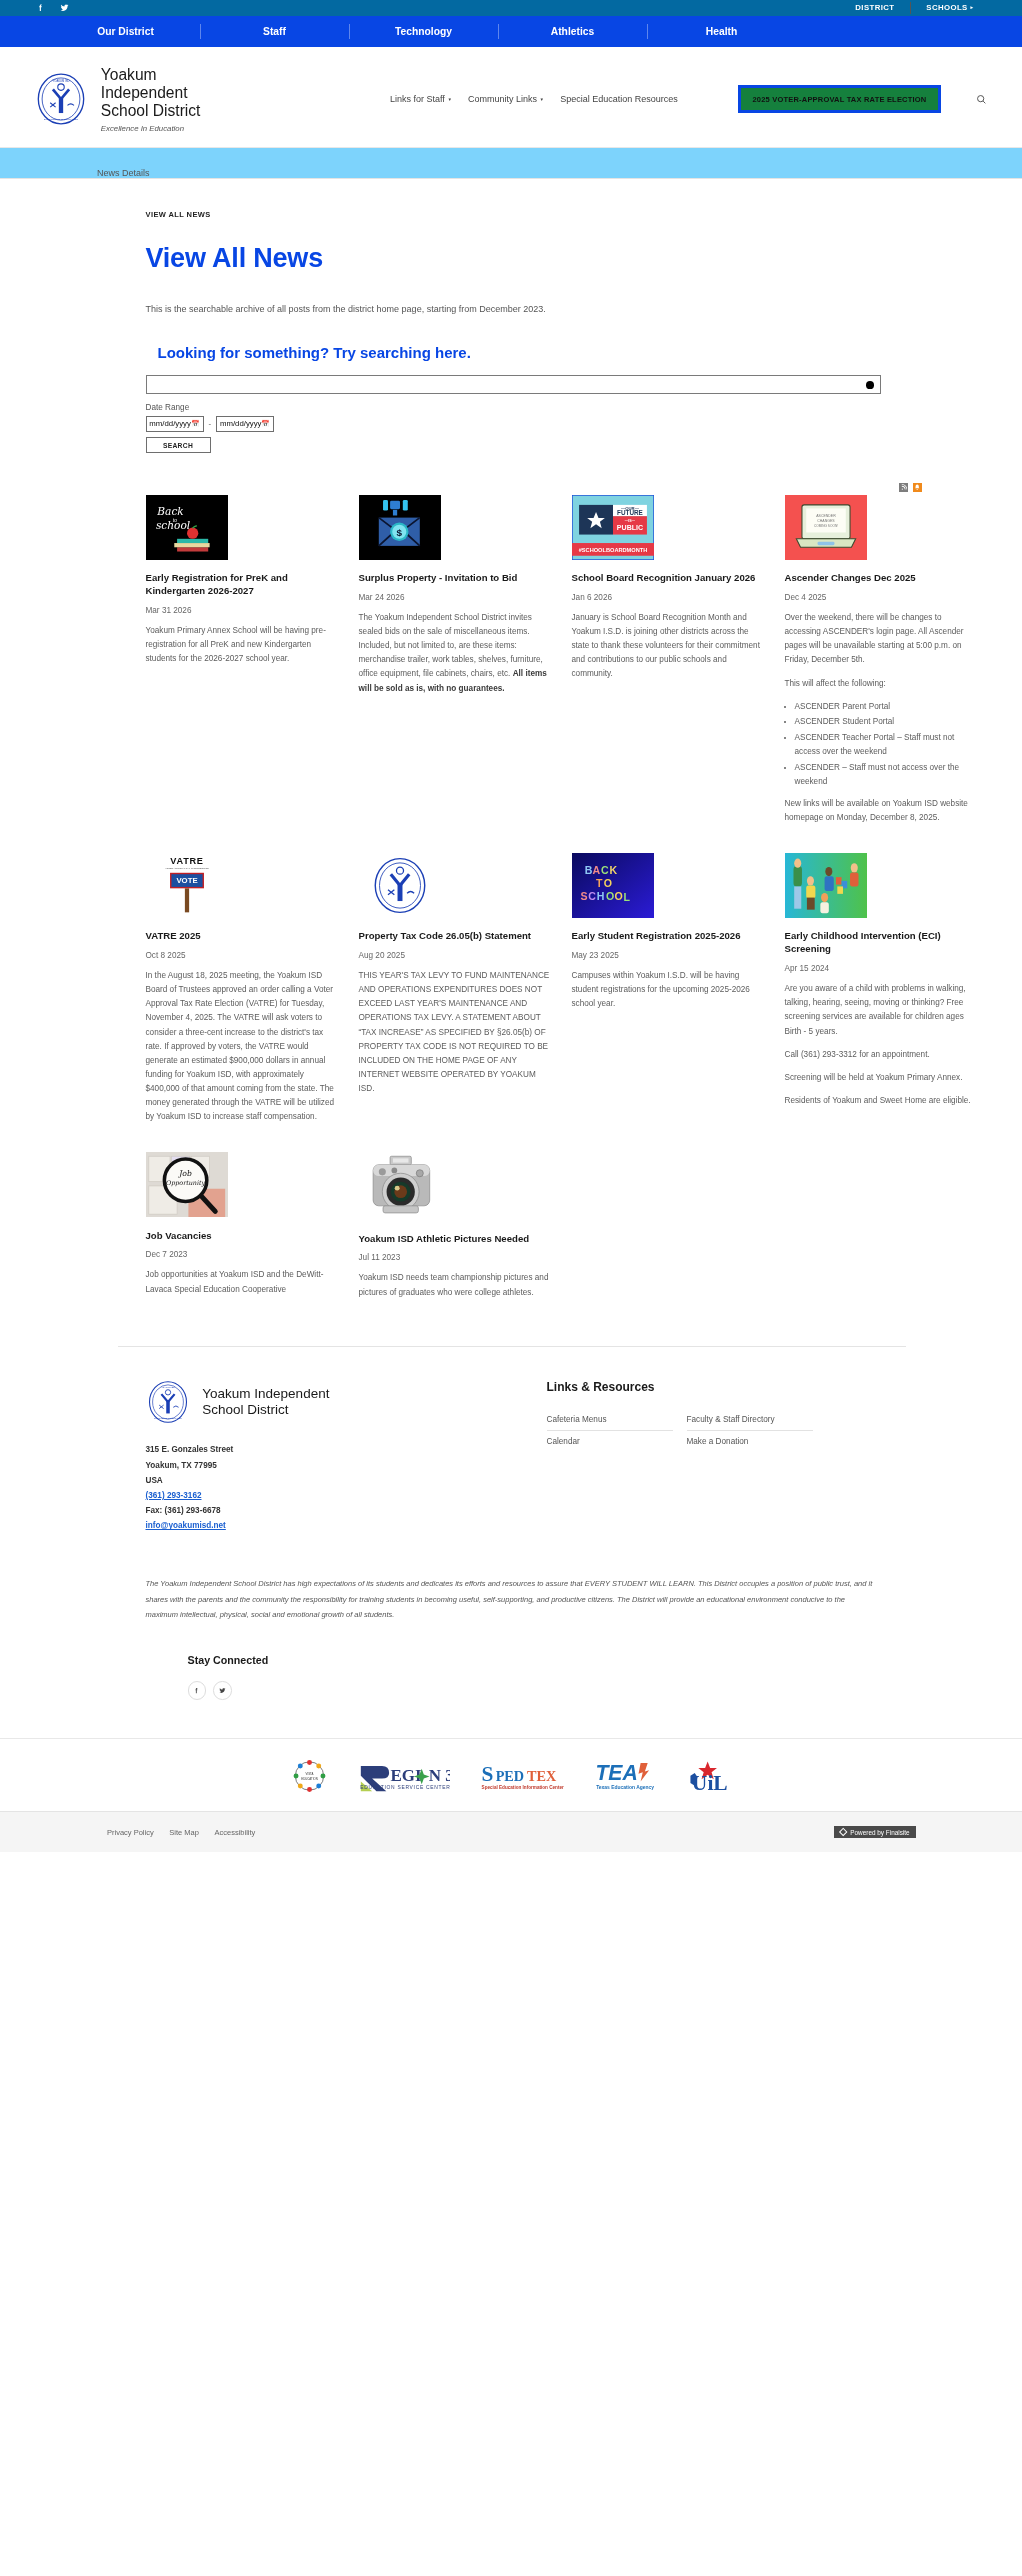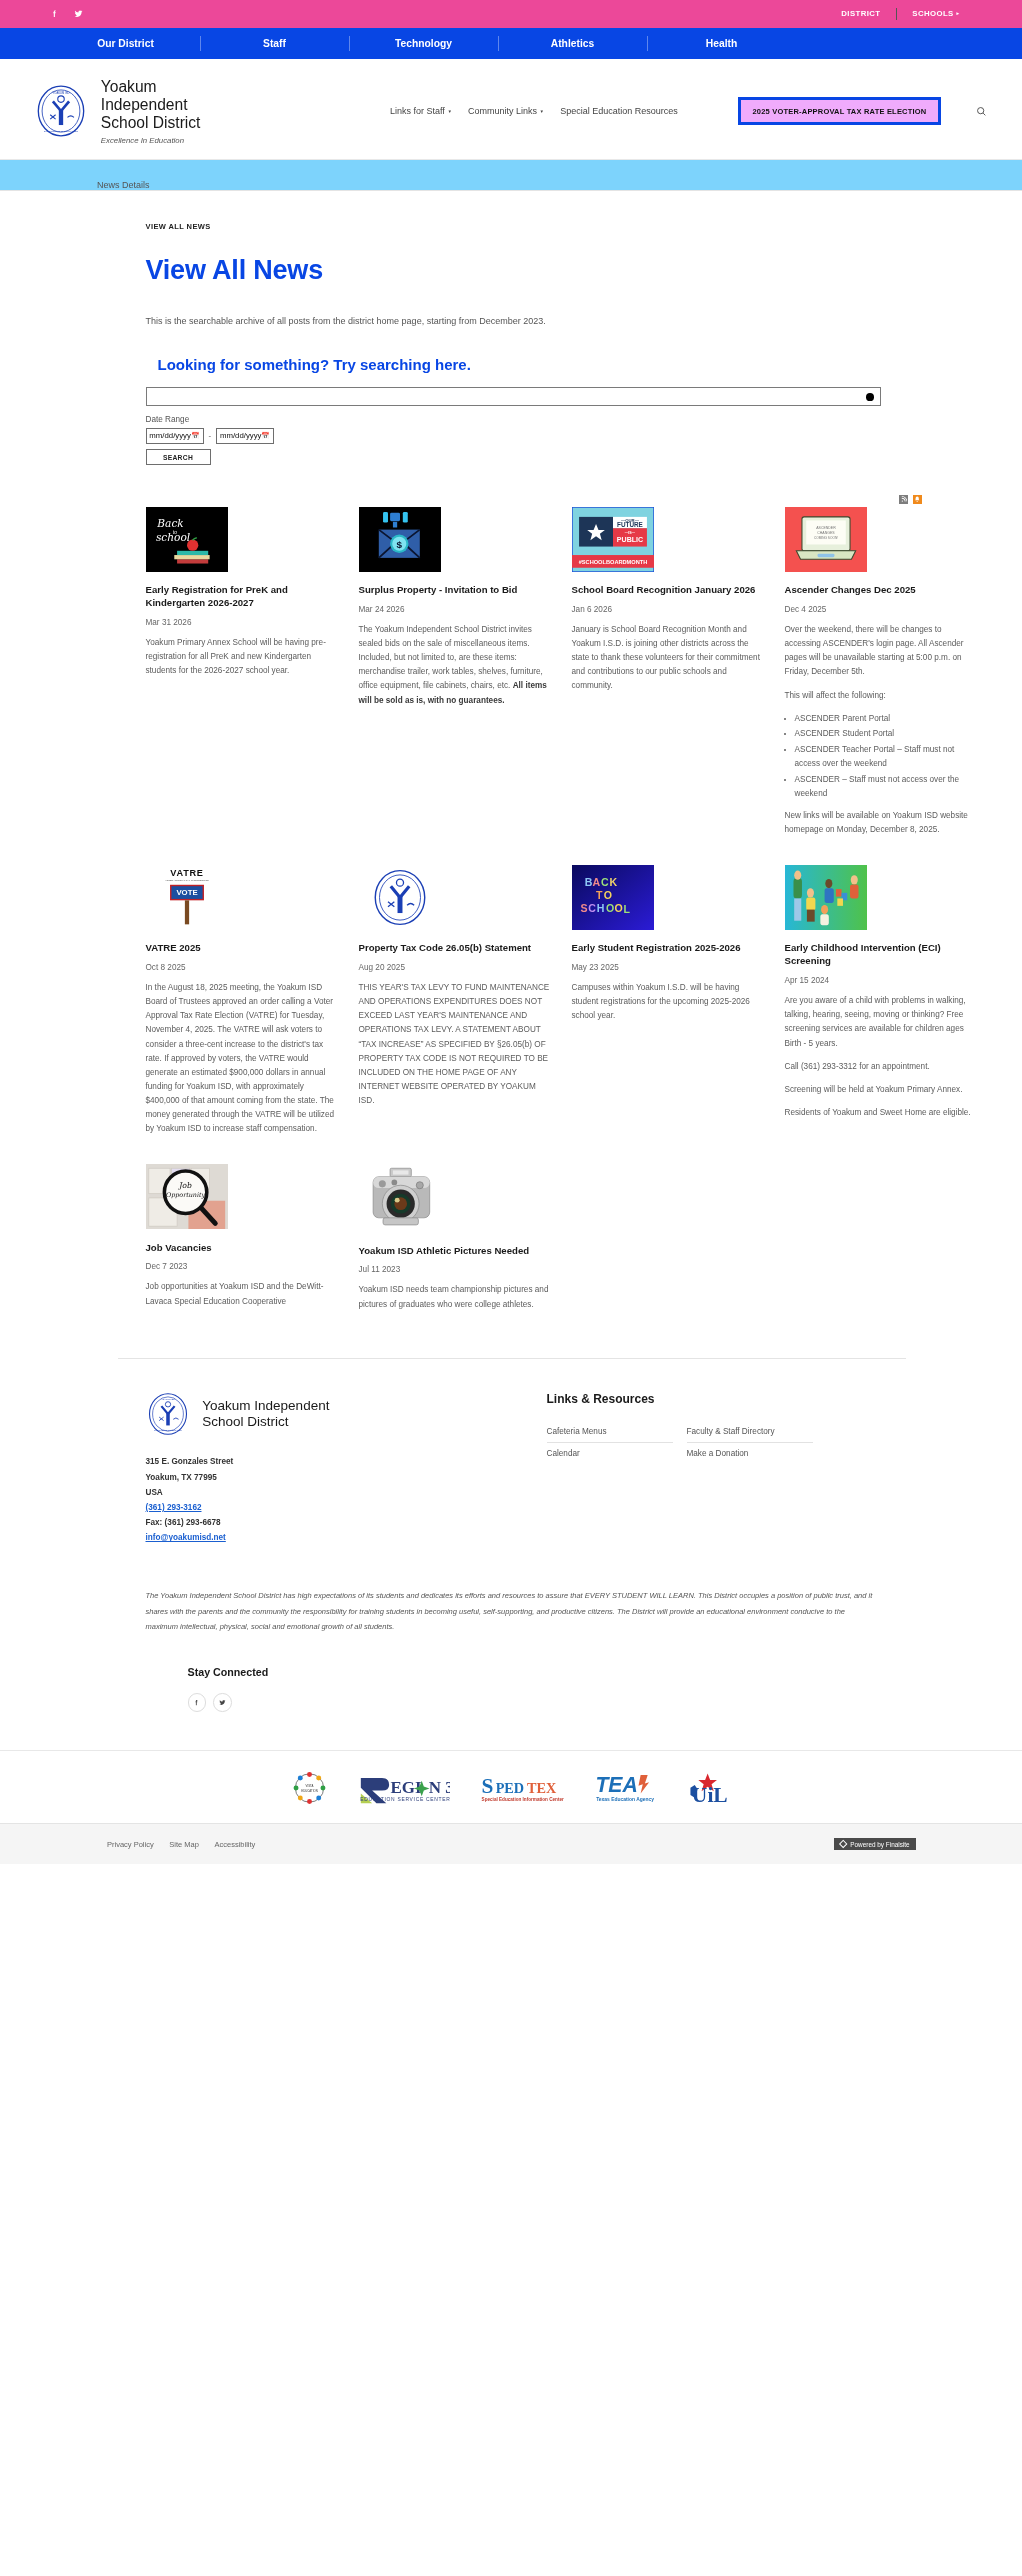--- a/index.html
+++ b/index.html
@@ -6,26 +6,26 @@
   html, body {
     width: 1023px;
     font-family: "Liberation Sans", sans-serif;
     background: #ffffff;
     color: #333333;
   }
   body { width: 1023px; }
 
   
   .utility-bar {
-    background: #ec4899;
-    height: 28px;
+    background: #0369a1;
+    height: 16px;
     display: flex;
     align-items: center;
     justify-content: space-between;
-    padding: 0 48px;
+    padding: 0 34px;
   }
   .util-social { display: flex; align-items: center; gap: 10px; }
   .util-social a {
     color: #ffffff;
     width: 14px; height: 14px;
     display: flex; align-items: center; justify-content: center;
     text-decoration: none;
   }
   .util-social svg { width: 9.2px; height: 9.2px; fill: #ffffff; }
   .util-right {
@@ -97,21 +97,21 @@
     display: flex;
     align-items: center;
     gap: 17px;
     font-size: 9px;
     color: #444;
     padding-left: 43px;
   }
   .brand-nav a { color: #444; text-decoration: none; display: inline-flex; gap: 3.6px; align-items: center; }
   .vatre-btn {
     border: 3.6px solid #0846e4;
-    background: #f0abfc;
+    background: #15803d;
     margin-left: auto;
     padding: 6.4px 11.4px;
     font-size: 7.5px;
     font-weight: bold;
     letter-spacing: 0.2px;
     color: #111;
     white-space: nowrap;
     cursor: pointer;
     text-align: right;
   }

